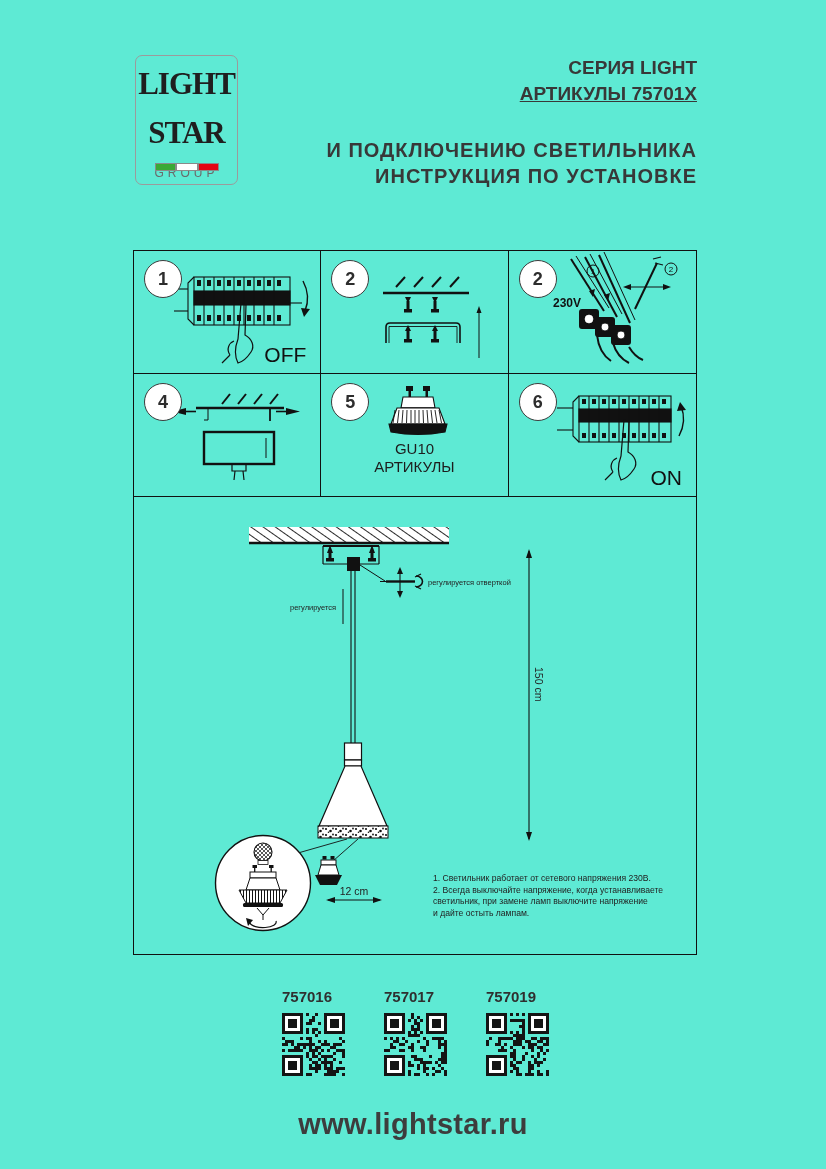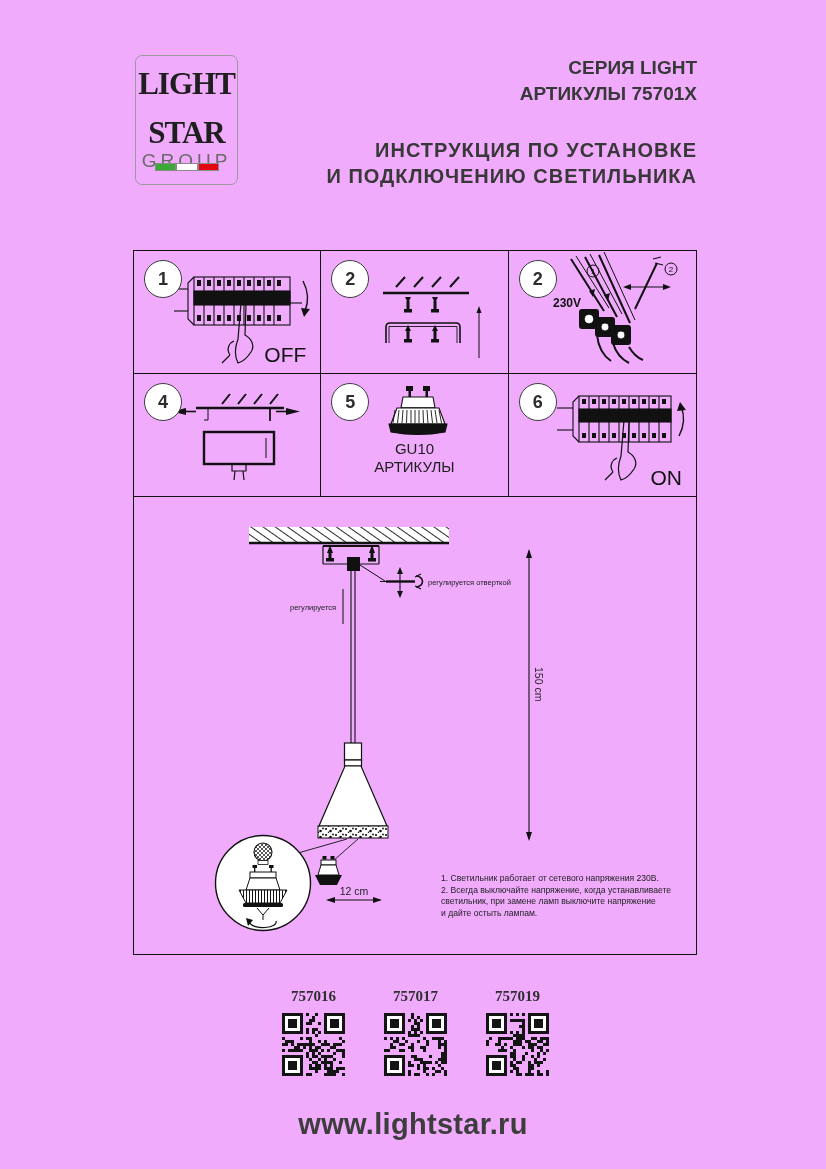--- a/index.html
+++ b/index.html
@@ -1,51 +1,51 @@
 <!DOCTYPE html>
 <html><head>
 <meta charset="utf-8">
 <style>
   html,body{margin:0;padding:0;background:#fff;}
-  .page{position:relative;width:826px;height:1169px;background:#f0abfc;
+  .page{position:relative;width:826px;height:1169px;background:#5eead4;
         font-family:"Liberation Sans",sans-serif;color:#3a3a3a;overflow:hidden;}
   
   .logo-box{position:absolute;left:135px;top:55px;width:103px;height:130px;
             border:1.5px solid #9b9b9b;border-radius:7px;text-align:center;box-sizing:border-box;}
   .logo-light,.logo-star{font-family:"Liberation Serif",serif;font-weight:bold;
             font-size:31px;line-height:.92;color:#1f1f1f;letter-spacing:-1px;margin-top:20px;}
   .logo-light{margin-top:14px;}
-  .logo-group{font-size:19px;letter-spacing:4px;color:#6a6a6a;margin-top:3px;}
+  .logo-group{font-size:12px;letter-spacing:4px;color:#6a6a6a;margin-top:19px;}
   .flag{position:absolute;left:19px;bottom:13px;width:64px;height:8px;display:flex;}
   .flag span{flex:1;border:0.5px solid #8a8a8a;box-sizing:border-box;}
   
   .hdr{position:absolute;right:129px;top:55px;width:470px;text-align:right;color:#383838;}
   .hdr-series{font-size:19px;font-weight:bold;line-height:1.35;}
-  .hdr-articles{font-size:19px;font-weight:bold;line-height:1.35;}
+  .hdr-articles{font-size:19px;font-weight:bold;line-height:1.35;text-decoration:underline;}
   .hdr-title{margin-top:32px;font-size:20px;font-weight:bold;line-height:1.28;letter-spacing:1px;}
   
   .main-frame{position:absolute;left:133px;top:250px;width:564px;height:705px;
               border:1.5px solid #111;box-sizing:border-box;}
   .grid{position:absolute;left:0;top:0;width:100%;height:246px;display:grid;
         grid-template-columns:1fr 1fr 1fr;grid-template-rows:1fr 1fr;}
   .cell{position:relative;border-right:1.5px solid #111;border-bottom:1.5px solid #111;overflow:hidden;}
   .cell:nth-child(3n){border-right:none;}
   .stepnum{position:absolute;left:10px;top:9px;width:36px;height:36px;border:1.4px solid #3c3c3c;
            border-radius:50%;display:flex;align-items:center;justify-content:center;
            font-size:18px;font-weight:bold;color:#2d2d2d;background:#fff;z-index:2;}
   .cell svg{position:absolute;left:0;top:0;}
   .cap-big{position:absolute;right:14px;bottom:6px;font-size:21px;font-weight:normal;color:#111;}
   .cap-bulb{position:absolute;left:0;right:0;top:66px;text-align:center;
             font-size:15px;color:#1d1d1d;line-height:1.2;}
   
   .diagram{position:absolute;left:0;top:246px;width:562px;height:456px;}
-  .notes{position:absolute;left:307px;top:376px;font-size:8.6px;color:#222;
+  .notes{position:absolute;left:299px;top:376px;font-size:8.6px;color:#222;
          line-height:11.6px;white-space:nowrap;}
   
-  .qr-item{position:absolute;width:63px;text-align:center;font-family:Liberation Serif, serif;}
+  .qr-item{position:absolute;width:63px;text-align:left;}
   .qr-label{font-size:15px;font-weight:bold;color:#2f2f2f;margin-bottom:8px;}
   .qr-box{width:63px;height:63px;}
   
   .footer{position:absolute;left:0;top:1108px;width:100%;text-align:center;
           font-size:29px;font-weight:bold;color:#3d3d3d;letter-spacing:.3px;}
   text{font-family:"Liberation Sans",sans-serif;}
 </style>
 </head>
 <body>
 
@@ -59,22 +59,22 @@
       <span style="background: rgb(58, 169, 53);"></span>
       <span style="background: rgb(255, 255, 255);"></span>
       <span style="background: rgb(227, 6, 19);"></span>
     </div>
   </div>
 
   <div class="hdr">
     <div class="hdr-series">СЕРИЯ LIGHT</div>
     <div class="hdr-articles">АРТИКУЛЫ 75701X</div>
     <div class="hdr-title">
+      <div>И ПОДКЛЮЧЕНИЮ СВЕТИЛЬНИКА</div>
       <div>ИНСТРУКЦИЯ ПО УСТАНОВКЕ</div>
-      <div>И ПОДКЛЮЧЕНИЮ СВЕТИЛЬНИКА</div>
     </div>
   </div>
 
   <div class="main-frame">
     <div class="grid">
 
       <div class="cell">
         <div class="stepnum">1</div>
         <svg width="188" height="123" viewBox="0 0 188 123">
           <g stroke="#111" fill="none" stroke-width="1.1">

